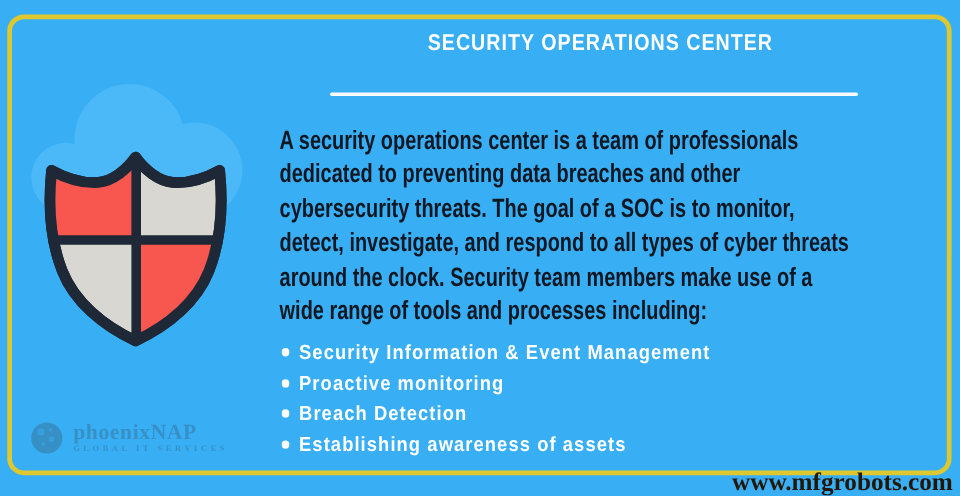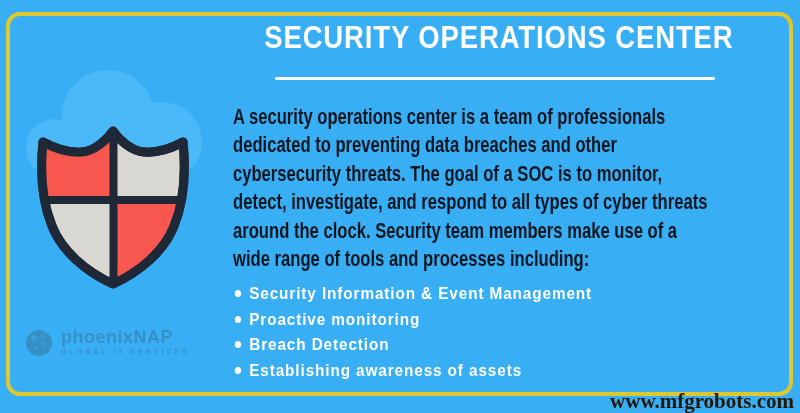--- a/index.html
+++ b/index.html
@@ -23,24 +23,24 @@
     font-family:"Liberation Sans",sans-serif;
   }
   .frame{
     position:absolute;
     left:6px;top:12px;width:787px;height:384px;
     border:4px solid var(--frame-border);
     border-radius:14px;
   }
   .title{
     position:absolute;
-    left:226px;top:20px;width:514px;
+    left:243px;top:20px;width:514px;
     text-align:center;
     color:var(--title-text);
-    font-size:32px;font-weight:bold;line-height:34px;
+    font-size:19px;font-weight:bold;line-height:34px;
     white-space:nowrap;
   }
   .title-inner{
     display:inline-block;
     transform:scaleX(0.86);
     transform-origin:center top;
     letter-spacing:1px;
   }
   .divider{
     position:absolute;
@@ -73,24 +73,25 @@
     font-size:17px;font-weight:bold;line-height:25.6px;
     letter-spacing:1px;
   }
   .bullets li{position:relative;padding-left:18px;}
   .bullets li .dot{
     position:absolute;left:2px;top:9px;
     width:7px;height:7px;border-radius:50%;
     background:var(--bullet-text);
   }
   .watermark{
-    position:absolute;left:24px;top:328px;
-    display:flex;gap:7px;
+    position:absolute;left:24px;top:350px;
+    display:flex;align-items:center;gap:7px;
     color:var(--watermark);
     opacity:0.38;
+    font-family:Liberation Serif, serif;
   }
   .watermark .globe{width:30px;height:30px;}
   .wm-text{display:flex;flex-direction:column;}
   .wm-brand{font-size:18px;font-weight:bold;letter-spacing:0.5px;line-height:19px;}
   .wm-tagline{font-size:7px;font-weight:bold;letter-spacing:3px;line-height:9px;}
   .site-url{
     position:absolute;right:6px;top:391px;
     font-family:"Liberation Serif",serif;
     font-weight:bold;
     font-size:21px;line-height:20px;

